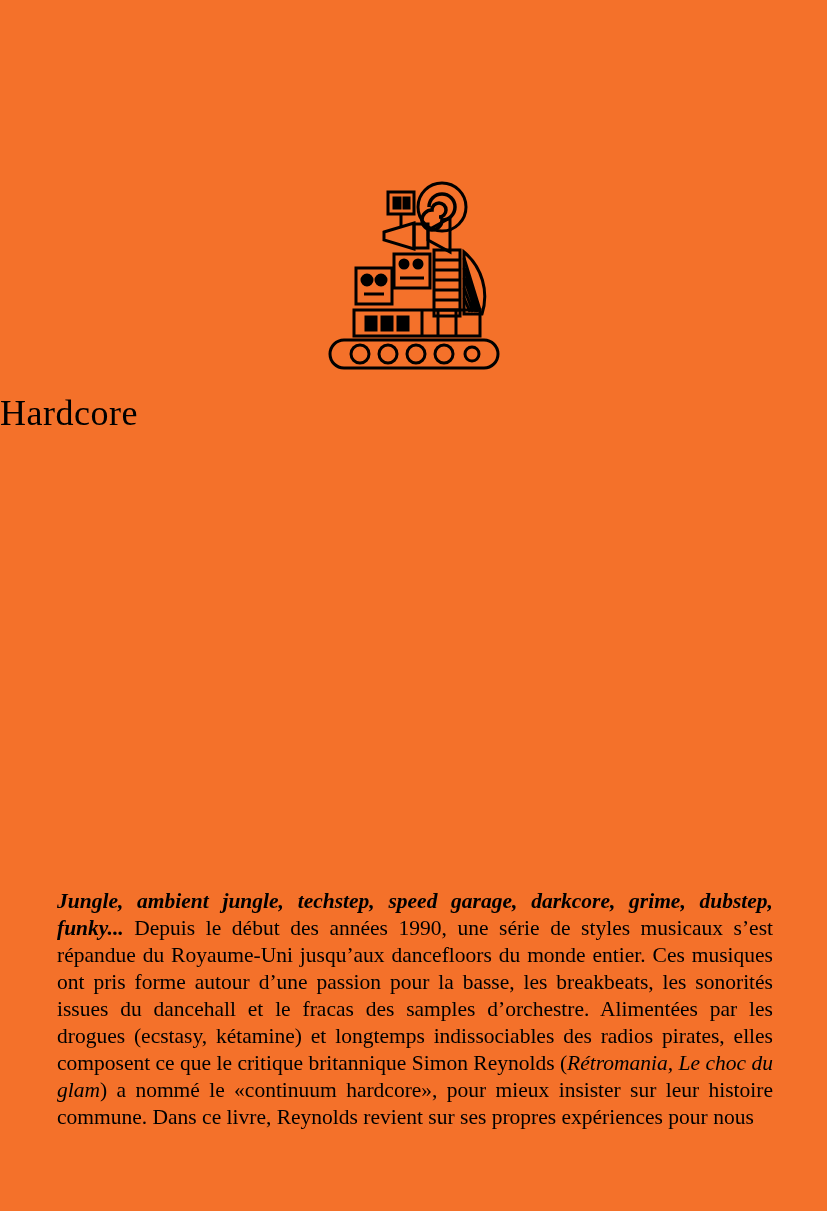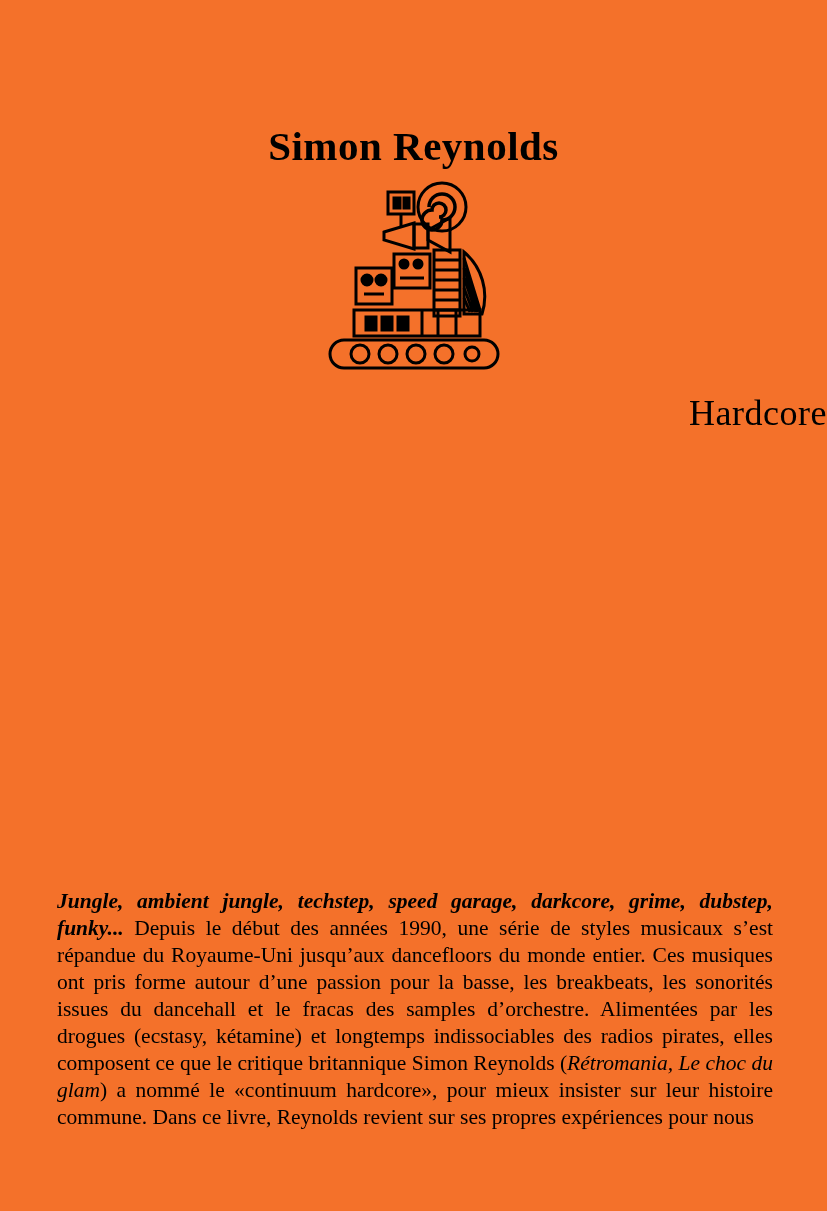--- a/index.html
+++ b/index.html
@@ -38,21 +38,21 @@
     text-align: center;
   }
   .logo-wrap svg {
     display: inline-block;
   }
   .booktitle {
     position: absolute;
     top: 392px;
     left: 0;
     width: 827px;
-    text-align: right;
+    text-align: left;
     font-size: 36px;
     letter-spacing: 0.5px;
   }
   .blurb {
     position: absolute;
     left: 57px;
     top: 888px;
     width: 716px;
     font-size: 21.5px;
     line-height: 27px;
@@ -66,21 +66,20 @@
   .blurb em {
     font-style: italic;
     font-weight: normal;
   }
 </style>
 </head>
 <body style="background: rgb(244, 113, 42); color: rgb(0, 0, 0);">
 
 <div class="page">
 
-  <div class="author">Simon Reynolds</div>
 
   <div class="logo-wrap">
     <span>
       <svg width="175" height="200" viewBox="0 0 175 200" fill="none" stroke="#000" stroke-width="3">
 
         <circle cx="116" cy="27" r="24" fill="none"></circle>
         <path d="M116 27 m-13 0 a13 13 0 1 1 13 13 a10 10 0 1 1 -10 -10 a7 7 0 1 1 7 7" fill="none" stroke-width="3.5"></path>
 
         <rect x="62" y="12" width="26" height="22" fill="none"></rect>
         <rect x="68" y="18" width="6" height="10" fill="#000"></rect>

